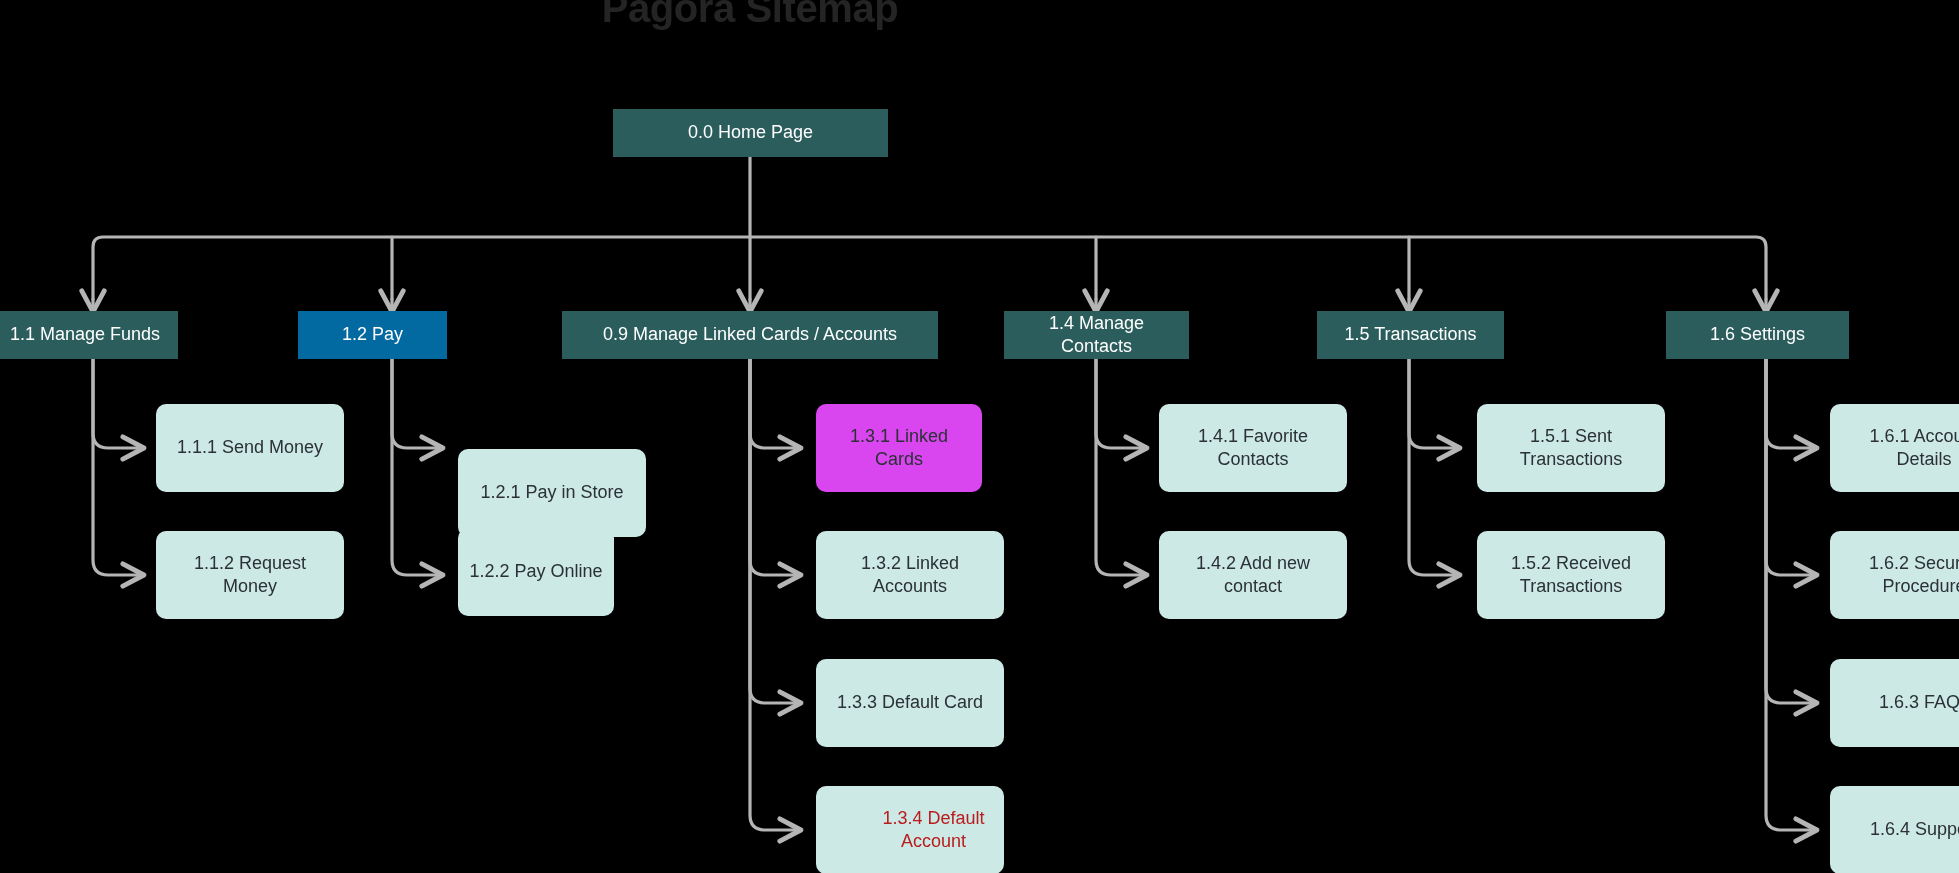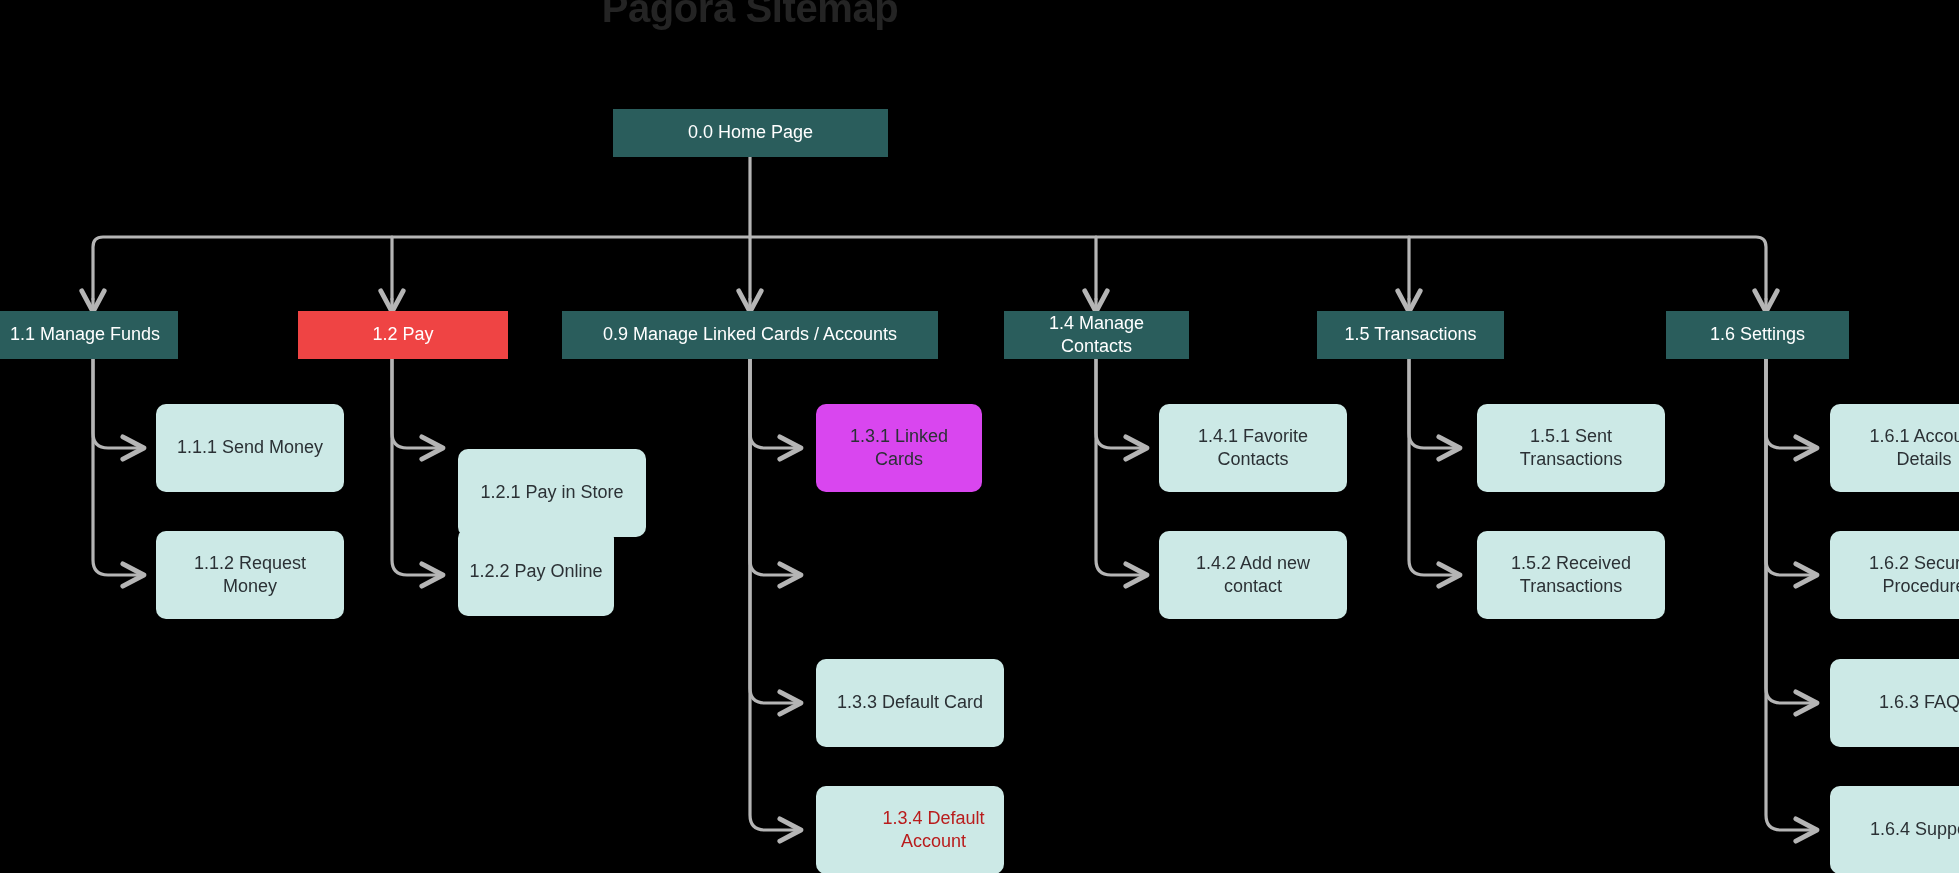--- a/index.html
+++ b/index.html
@@ -103,21 +103,21 @@
     </g>
   </svg>
 
   <div class="node n-root" style="left: 613px; top: 109px; width: 275px; height: 48px; background: rgb(42, 93, 92); color: rgb(255, 255, 255);">
     <span class="lbl">0.0 Home Page</span>
   </div>
 
   <div class="node n-l1" style="left: -8px; top: 311px; width: 186px; height: 48px; background: rgb(42, 93, 92); color: rgb(255, 255, 255);">
     <span class="lbl">1.1 Manage Funds</span>
   </div>
-  <div class="node n-l1" style="left: 298px; top: 311px; width: 210px; height: 48px; background: #ef4444; color: rgb(255, 255, 255); text-align: right;">
+  <div class="node n-l1" style="left: 298px; top: 311px; width: 149px; height: 48px; background: #0369a1; color: rgb(255, 255, 255); text-align: right;">
     <span class="lbl">1.2 Pay</span>
   </div>
   <div class="node n-l1" style="left: 562px; top: 311px; width: 376px; height: 48px; background: rgb(42, 93, 92); color: rgb(255, 255, 255);">
     <span class="lbl">0.9 Manage Linked Cards / Accounts</span>
   </div>
   <div class="node n-l1" style="left: 1004px; top: 311px; width: 185px; height: 48px; background: rgb(42, 93, 92); color: rgb(255, 255, 255);">
     <span class="lbl">1.4 Manage Contacts</span>
   </div>
   <div class="node n-l1" style="left: 1317px; top: 311px; width: 187px; height: 48px; background: rgb(42, 93, 92); color: rgb(255, 255, 255);">
     <span class="lbl">1.5 Transactions</span>
@@ -135,20 +135,23 @@
 
   <div class="node n-l2" style="left: 458px; top: 404px; width: 188px; height: 88px; background: rgb(204, 233, 230); color: rgb(43, 49, 53); margin-top: 45px;">
     <span class="lbl">1.2.1 Pay in Store</span>
   </div>
   <div class="node n-l2" style="left: 458px; top: 528px; width: 156px; height: 88px; background: rgb(204, 233, 230); color: rgb(43, 49, 53);">
     <span class="lbl">1.2.2 Pay Online</span>
   </div>
 
   <div class="node n-l2" style="left: 816px; top: 404px; width: 166px; height: 88px; background: #d946ef; color: rgb(43, 49, 53);">
     <span class="lbl">1.3.1 Linked Cards</span>
+  </div>
+  <div class="node n-l2" style="left: 816px; top: 531px; width: 188px; height: 88px; background: rgb(204, 233, 230); color: rgb(43, 49, 53);">
+    <span class="lbl">1.3.2 Linked Accounts</span>
   </div>
   <div class="node n-l2" style="left: 816px; top: 659px; width: 188px; height: 88px; background: rgb(204, 233, 230); color: rgb(43, 49, 53); text-align: center;">
     <span class="lbl">1.3.3 Default Card</span>
   </div>
   <div class="node n-l2" style="left: 816px; top: 786px; width: 188px; height: 88px; background: rgb(204, 233, 230); color: #b91c1c; padding-left: 47px;">
     <span class="lbl">1.3.4 Default Account</span>
   </div>
 
   <div class="node n-l2" style="left: 1159px; top: 404px; width: 188px; height: 88px; background: rgb(204, 233, 230); color: rgb(43, 49, 53);">
     <span class="lbl">1.4.1 Favorite Contacts</span>

